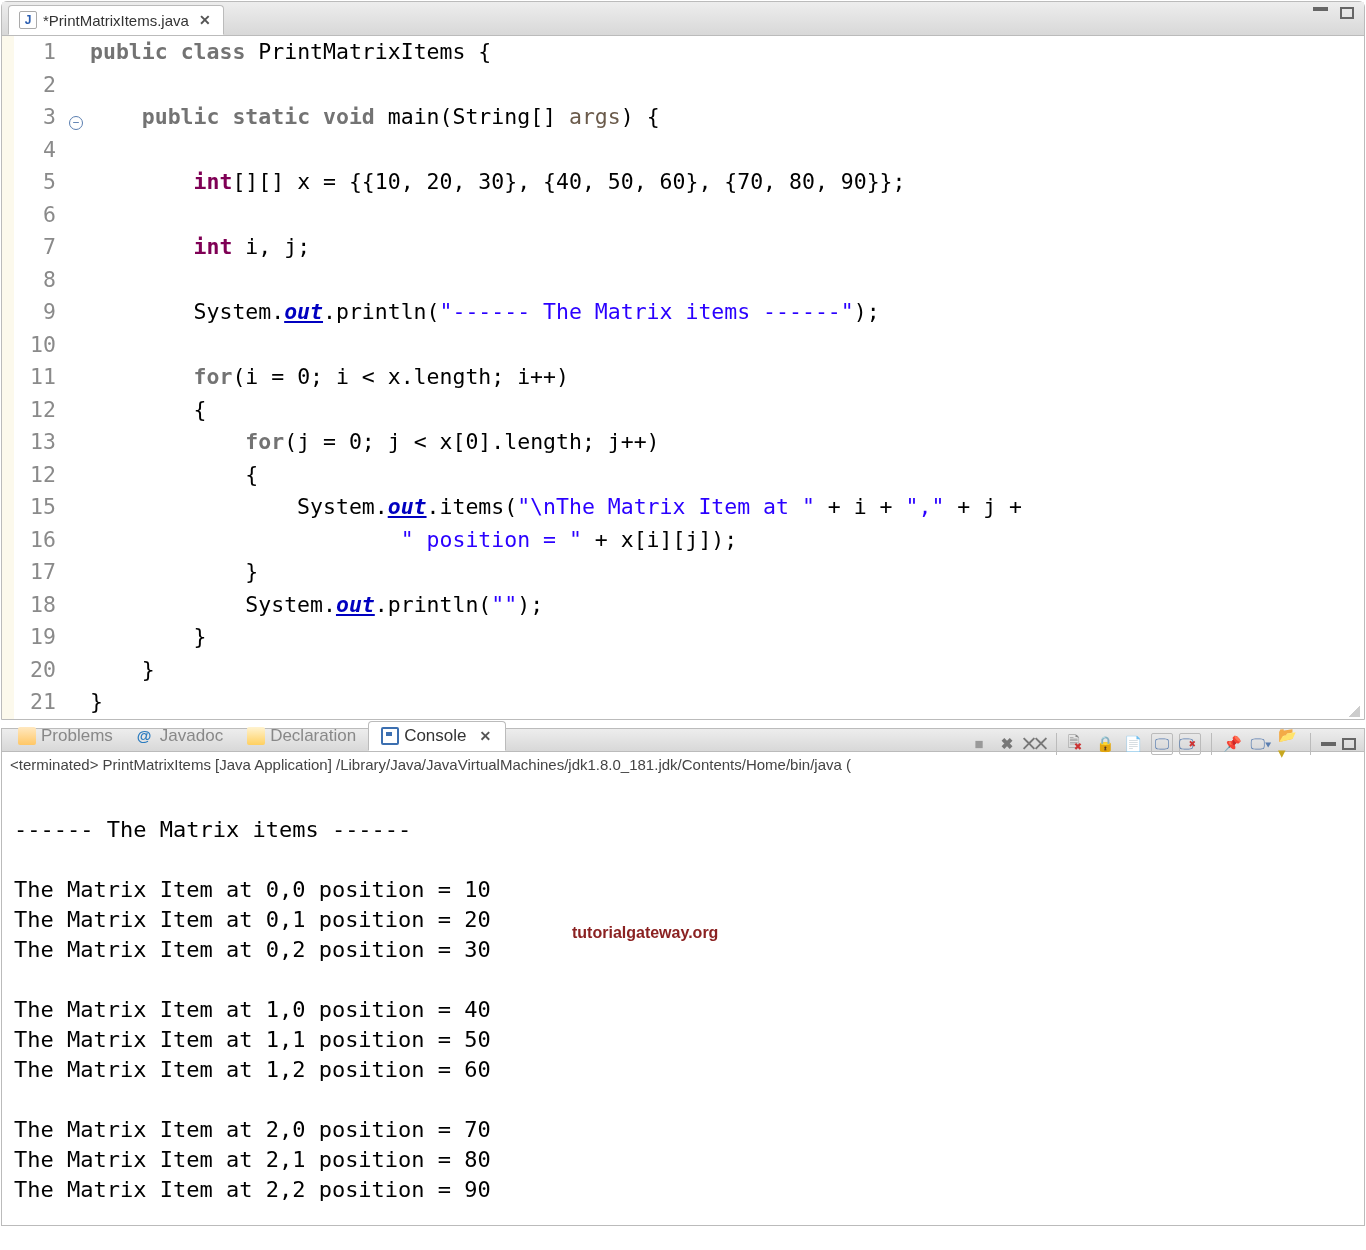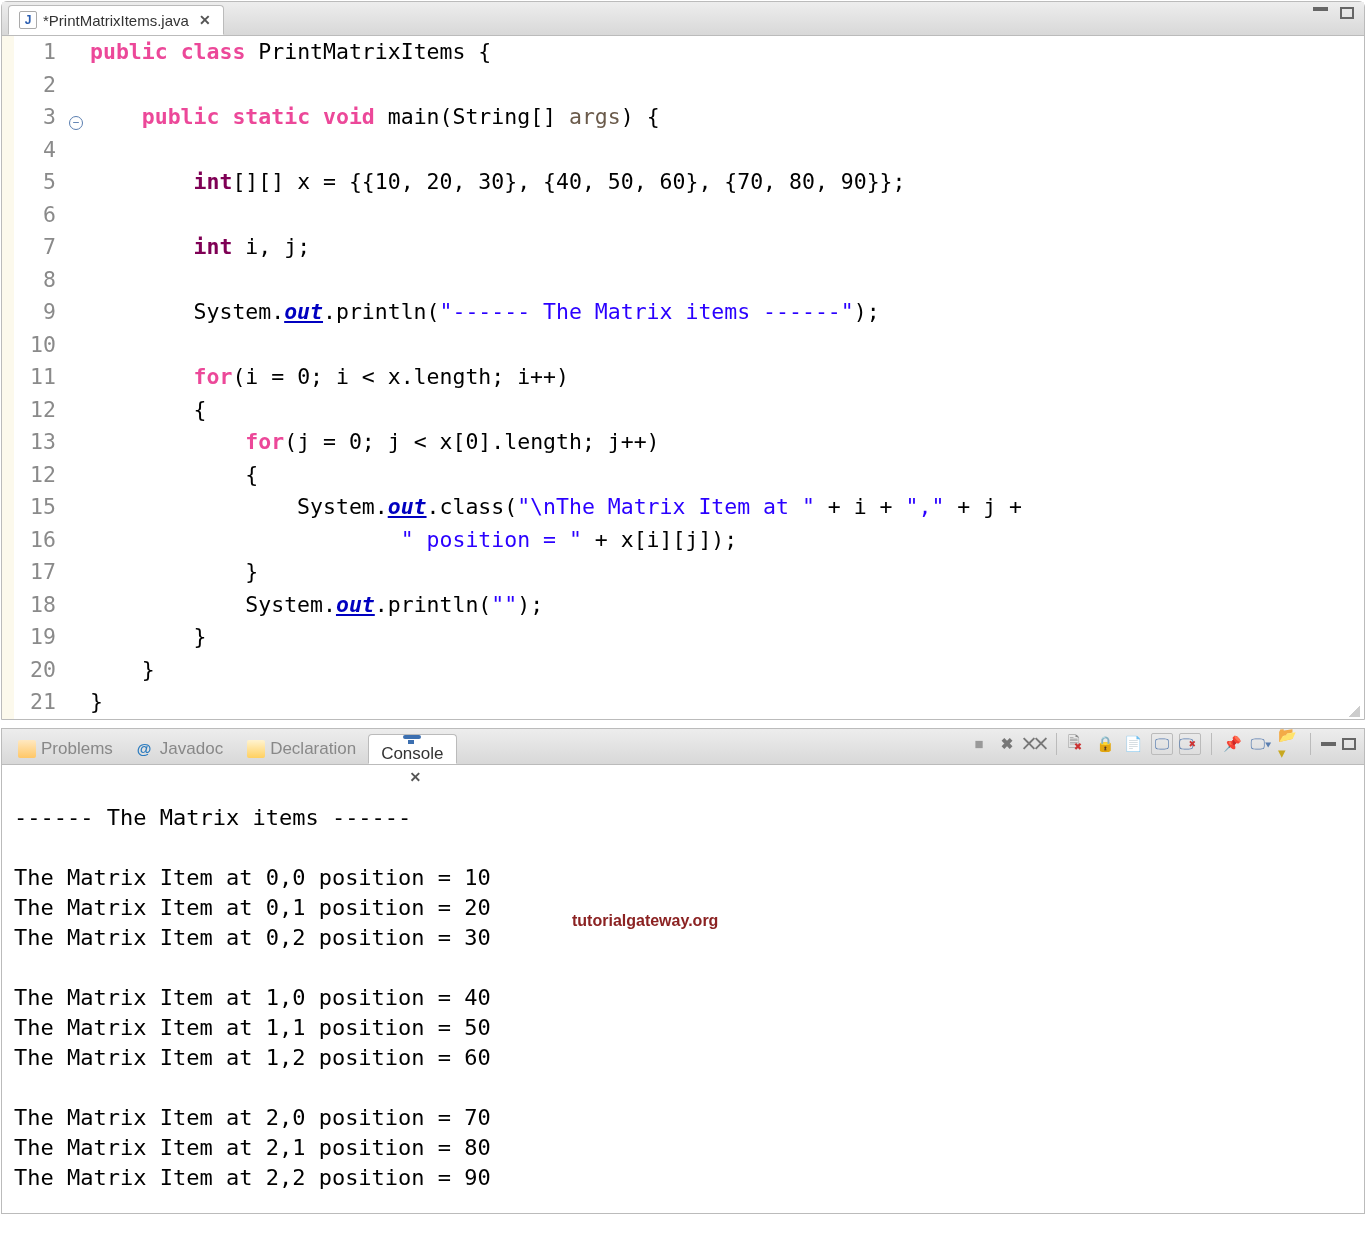--- a/index.html
+++ b/index.html
@@ -97,62 +97,61 @@
     align-items:center;justify-content:center;
     font-size:11px; line-height:10px; color:#5a7eb0;
     background:#fff;
     position:relative; top:2px;
   }
   .code {
     white-space: pre;
     color: #000;
     padding-left: 4px;
   }
-  .kw  { color: #ec4899; font-weight: bold; }
+  .kw  { color: #737373; font-weight: bold; }
   .typ { color: #7F0055; font-weight: bold; }
   .fld { color: #0000C0; font-style: italic; font-weight:bold;text-decoration:underline;}
   .str { color: #2A00FF; }
   .arg { color: #6A5A4A; }
   .code-scroll-corner {
     position:absolute; right:4px; bottom:2px;
     width:12px;height:12px;
     background:linear-gradient(135deg,transparent 50%,#ccc 50%);
   }
   .editor-body { position:relative; }
   
   .console-pane {
     border:1px solid #bbb;
     margin:1px;
     margin-top:8px;
   }
   .console-tabs {
     display:flex;
     align-items:flex-end;
-    height:36px;
+    height:23px;
     background:linear-gradient(#ededed,#d8d8d8);
     border-bottom:1px solid #bbb;
     position:relative;
     padding-left:4px;
   }
   .ctab {
     display:flex; align-items:center; gap:5px;
     padding:0 12px;
     height:30px;
     font-size:17px;
     color:#888;
   }
   .ctab.active {
     background:#fff;
     border:1px solid #bbb;
     border-bottom:1px solid #fff;
     border-top-left-radius:4px;
     border-top-right-radius:4px;
     color:#333;
     font-weight:500;
-    flex-direction:column;
   }
   .ctab .ico { width:18px;height:18px; display:inline-block; border-radius:2px;}
   .ico-problems { background:linear-gradient(#ffe8c0,#ffc766); position:relative;}
   .ico-javadoc  { color:#2a7bbf; font-weight:bold; font-size:15px;}
   .ico-decl     { background:linear-gradient(#fff3d0,#ffd060);}
   .ico-console  { background:#fff; border:2px solid #3c6fb0; position:relative;}
   .ico-console::after{content:"";position:absolute;left:3px;top:3px;width:6px;height:4px;background:#3c6fb0;}
   
   .console-toolbar {
     position:absolute; right:8px; top:4px;
@@ -225,21 +224,21 @@
         <span class="typ">int</span><span>[][] x = {{10, 20, 30}, {40, 50, 60}, {70, 80, 90}};</span>
 
         <span class="typ">int</span><span> i, j;</span>
 
         <span>System.</span><span class="fld">out</span><span>.println(</span><span class="str">"------ The Matrix items ------"</span><span>);</span>
 
         <span class="kw">for</span><span>(i = 0; i &lt; x.length; i++)</span>
 <span>        {</span>
             <span class="kw">for</span><span>(j = 0; j &lt; x[0].length; j++)</span>
 <span>            {</span>
-                <span>System.</span><span class="fld">out</span><span>.class(</span><span class="str">"\nThe Matrix Item at "</span><span> + i + </span><span class="str">","</span><span> + j +</span>
+                <span>System.</span><span class="fld">out</span><span>.items(</span><span class="str">"\nThe Matrix Item at "</span><span> + i + </span><span class="str">","</span><span> + j +</span>
                         <span class="str">" position = "</span><span> + x[i][j]);</span>
 <span>            }</span>
             <span>System.</span><span class="fld">out</span><span>.println(</span><span class="str">""</span><span>);</span>
 <span>        }</span>
 <span>    }</span>
 <span>}</span></div>
     </div>
     <div class="code-scroll-corner"></div>
   </div>
 </div>
@@ -277,20 +276,21 @@
       <span class="tb-sep"></span>
       <span class="tb-ico" style="color:#3a8a3a;">📌</span>
       <span class="tb-ico" style="color:#5a7eb0;">🖵▾</span>
       <span class="tb-ico" style="color:#c8a820;">📂▾</span>
       <span class="tb-sep"></span>
       <span class="win-rect"></span>
       <span class="win-sq"></span>
     </div>
   </div>
 
+  <div class="console-status">&lt;terminated&gt; PrintMatrixItems [Java Application] /Library/Java/JavaVirtualMachines/jdk1.8.0_181.jdk/Contents/Home/bin/java  (</div>
 
   <div class="console-out"><span>------ The Matrix items ------
 
 The Matrix Item at 0,0 position = 10
 The Matrix Item at 0,1 position = 20
 The Matrix Item at 0,2 position = 30
 
 The Matrix Item at 1,0 position = 40
 The Matrix Item at 1,1 position = 50
 The Matrix Item at 1,2 position = 60

